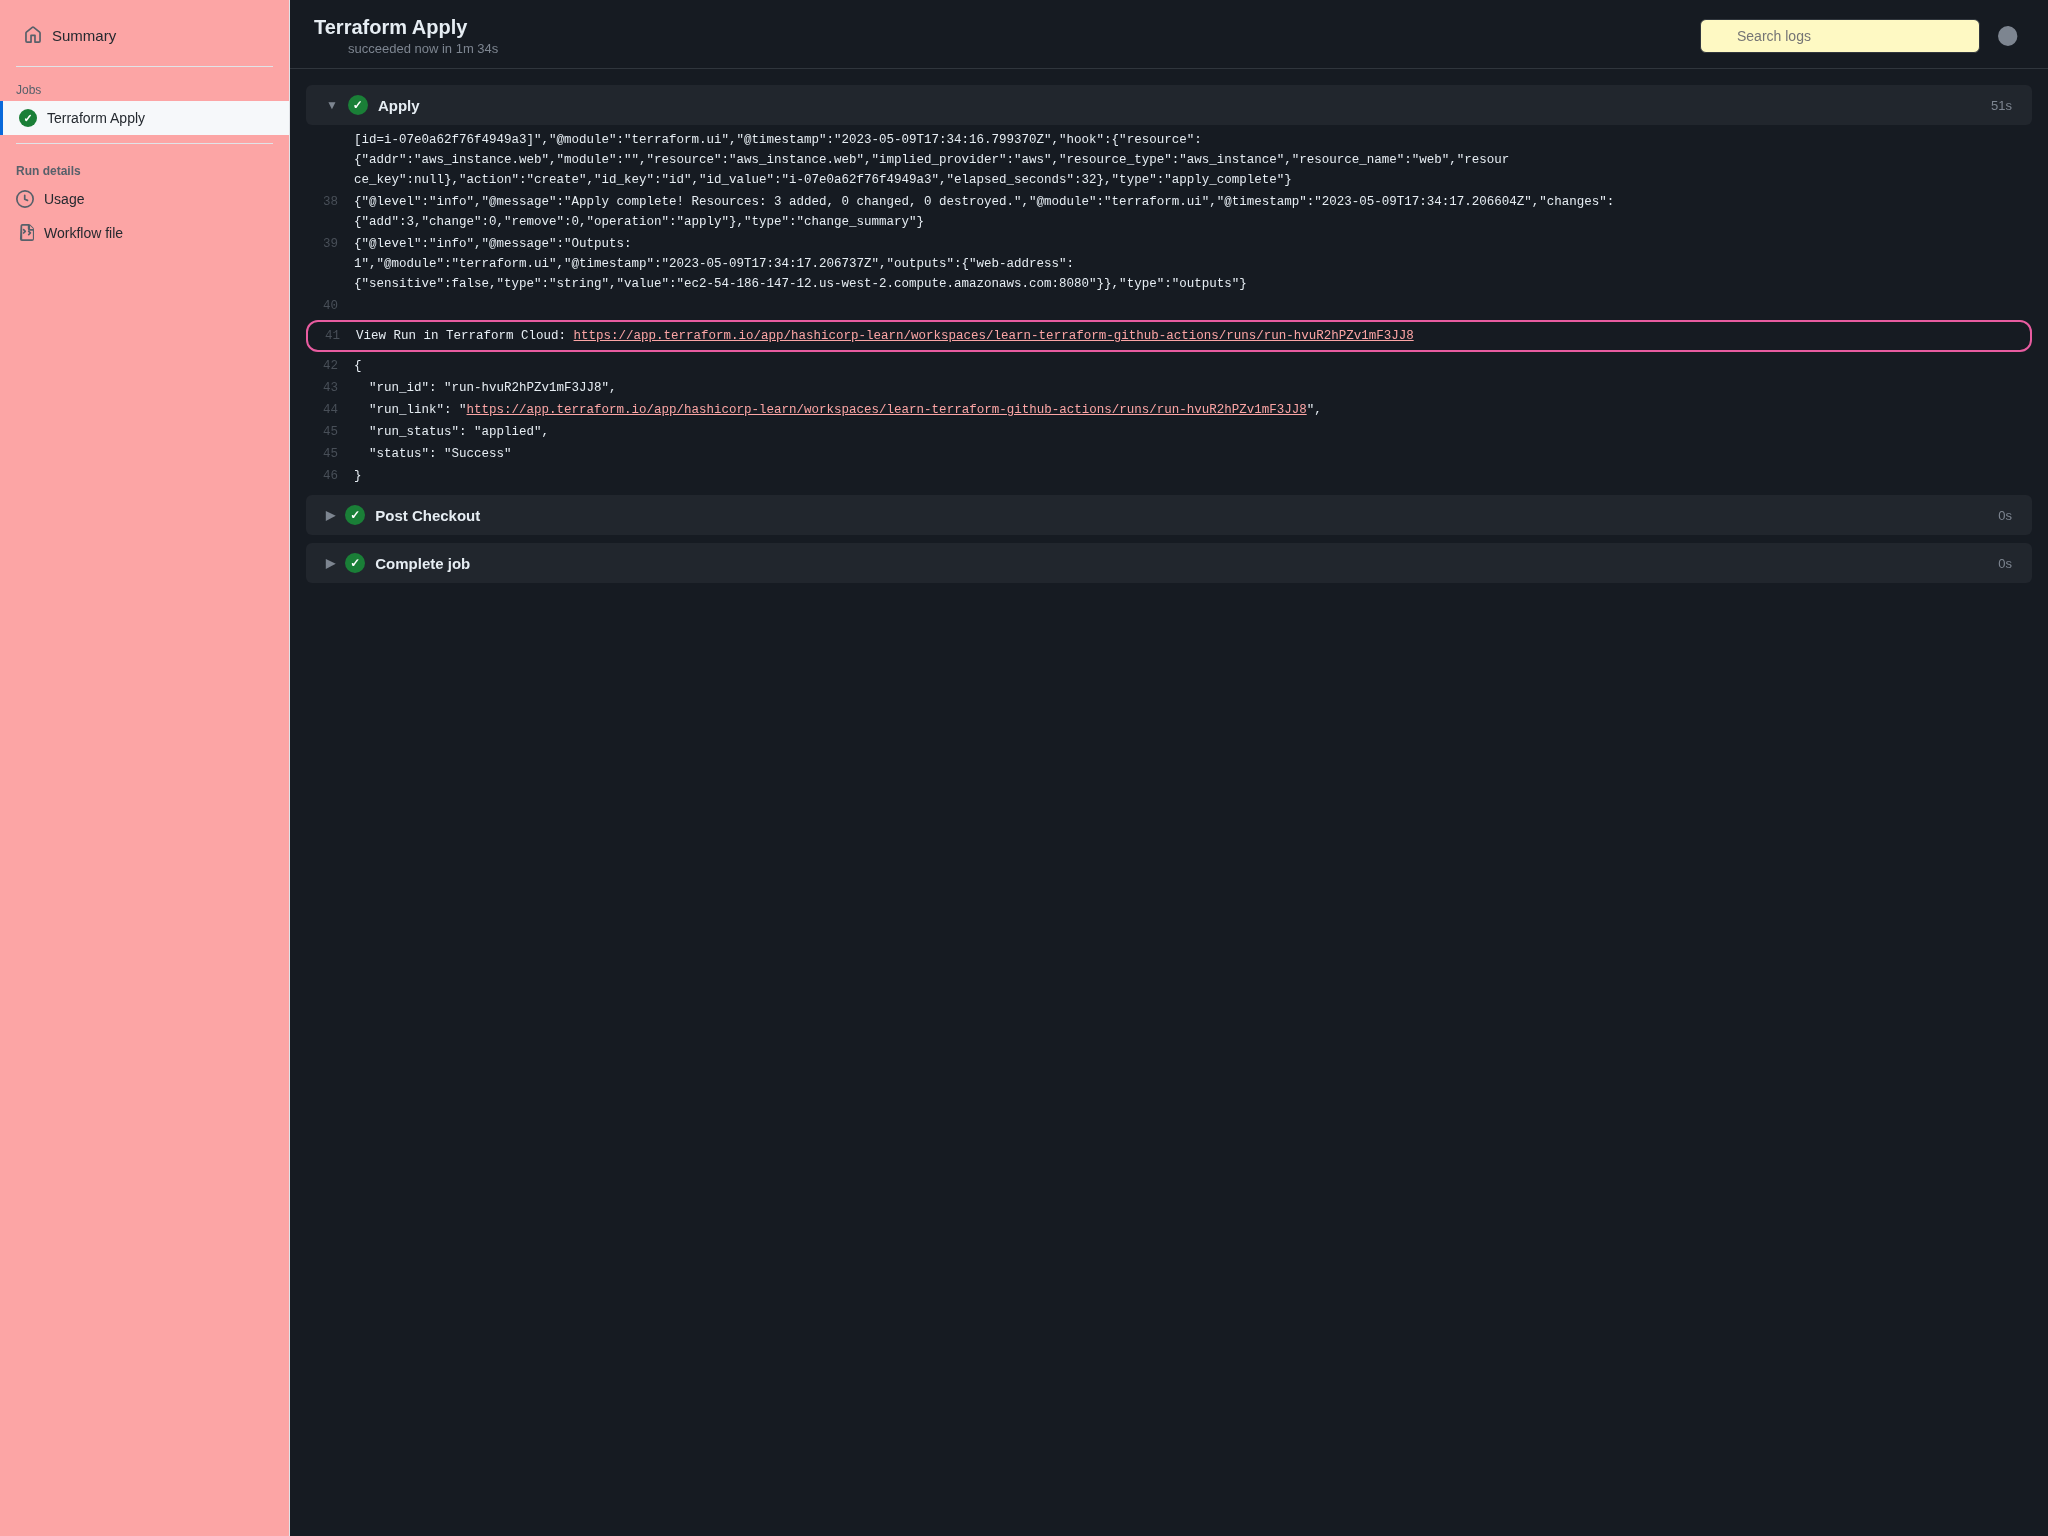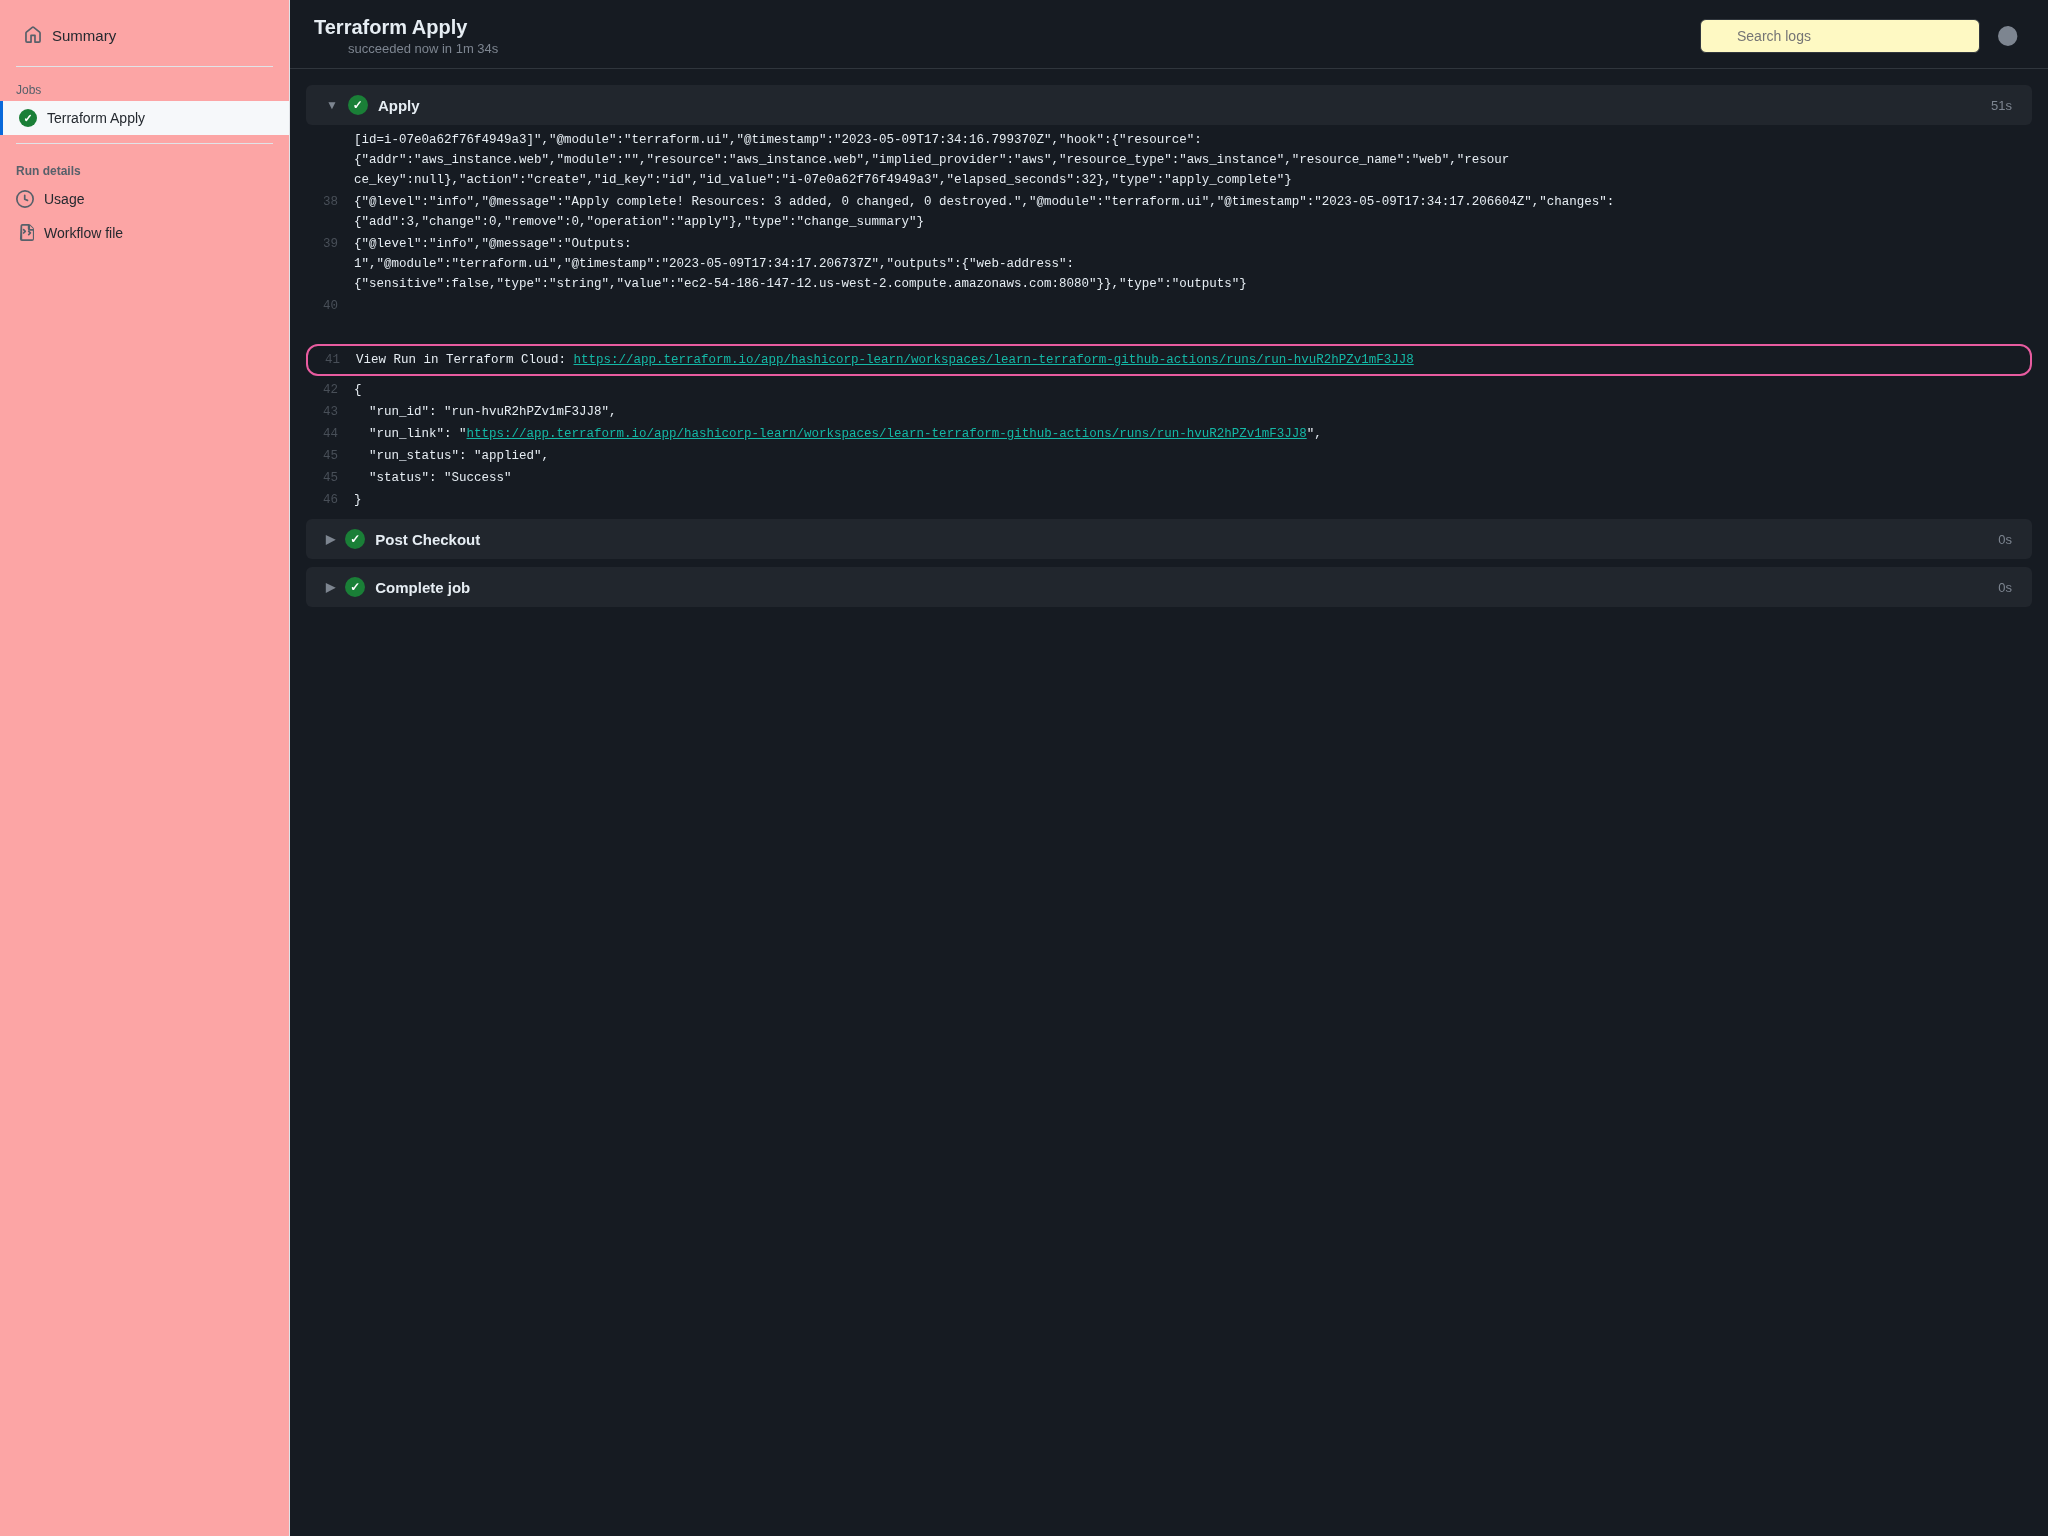--- a/index.html
+++ b/index.html
@@ -278,36 +278,35 @@
     }
 
     .line-content {
       flex: 1;
       color: #e6edf3;
       word-break: break-all;
       white-space: pre-wrap;
     }
 
     .line-content a {
-      color: #14b8a6;
+      color: #fca5a5;
     }
 
     
     .highlight-oval-wrapper {
       position: relative;
       margin: 2px 0;
     }
 
     .highlight-oval {
       border: 2px solid #e85ca0;
       border-radius: 12px;
       padding: 4px 8px 4px 0;
       display: flex;
       align-items: flex-start;
-      margin-top: 24px;
     }
 
     .highlight-oval .line-number {
       color: #484f58;
     }
 
     
     .log-section-collapsed .log-section-header {
       background: #21262d;
     }

